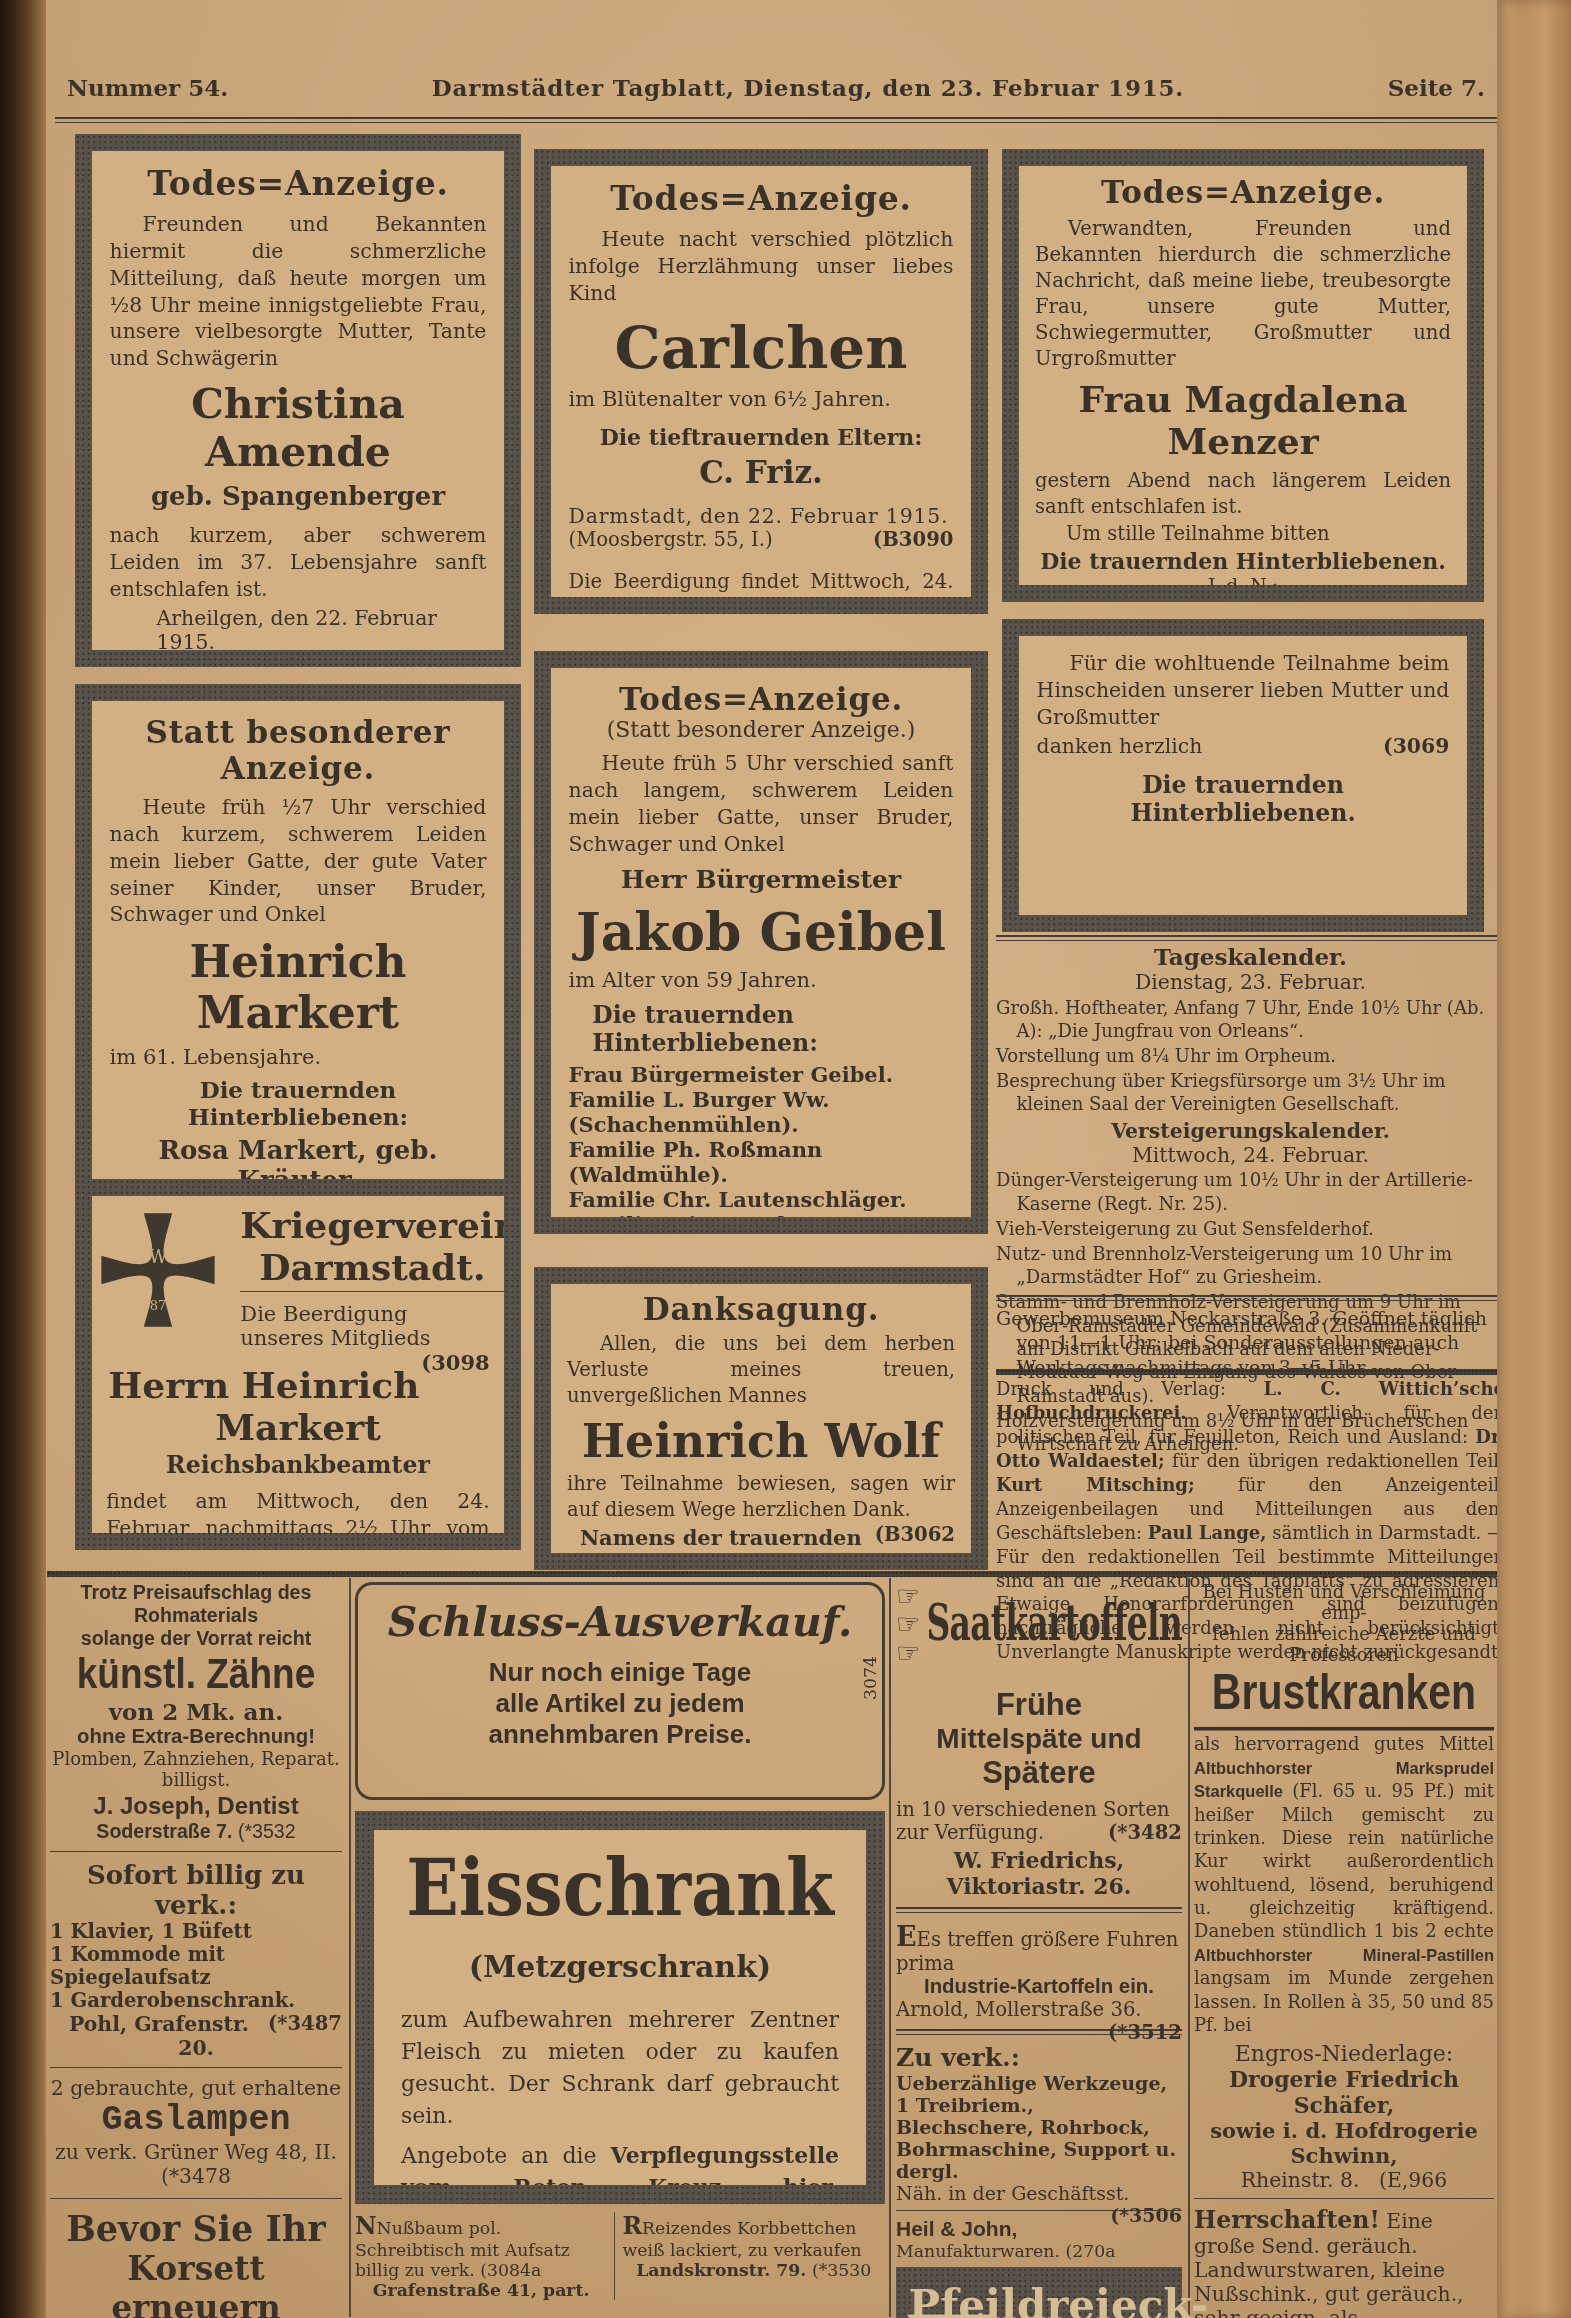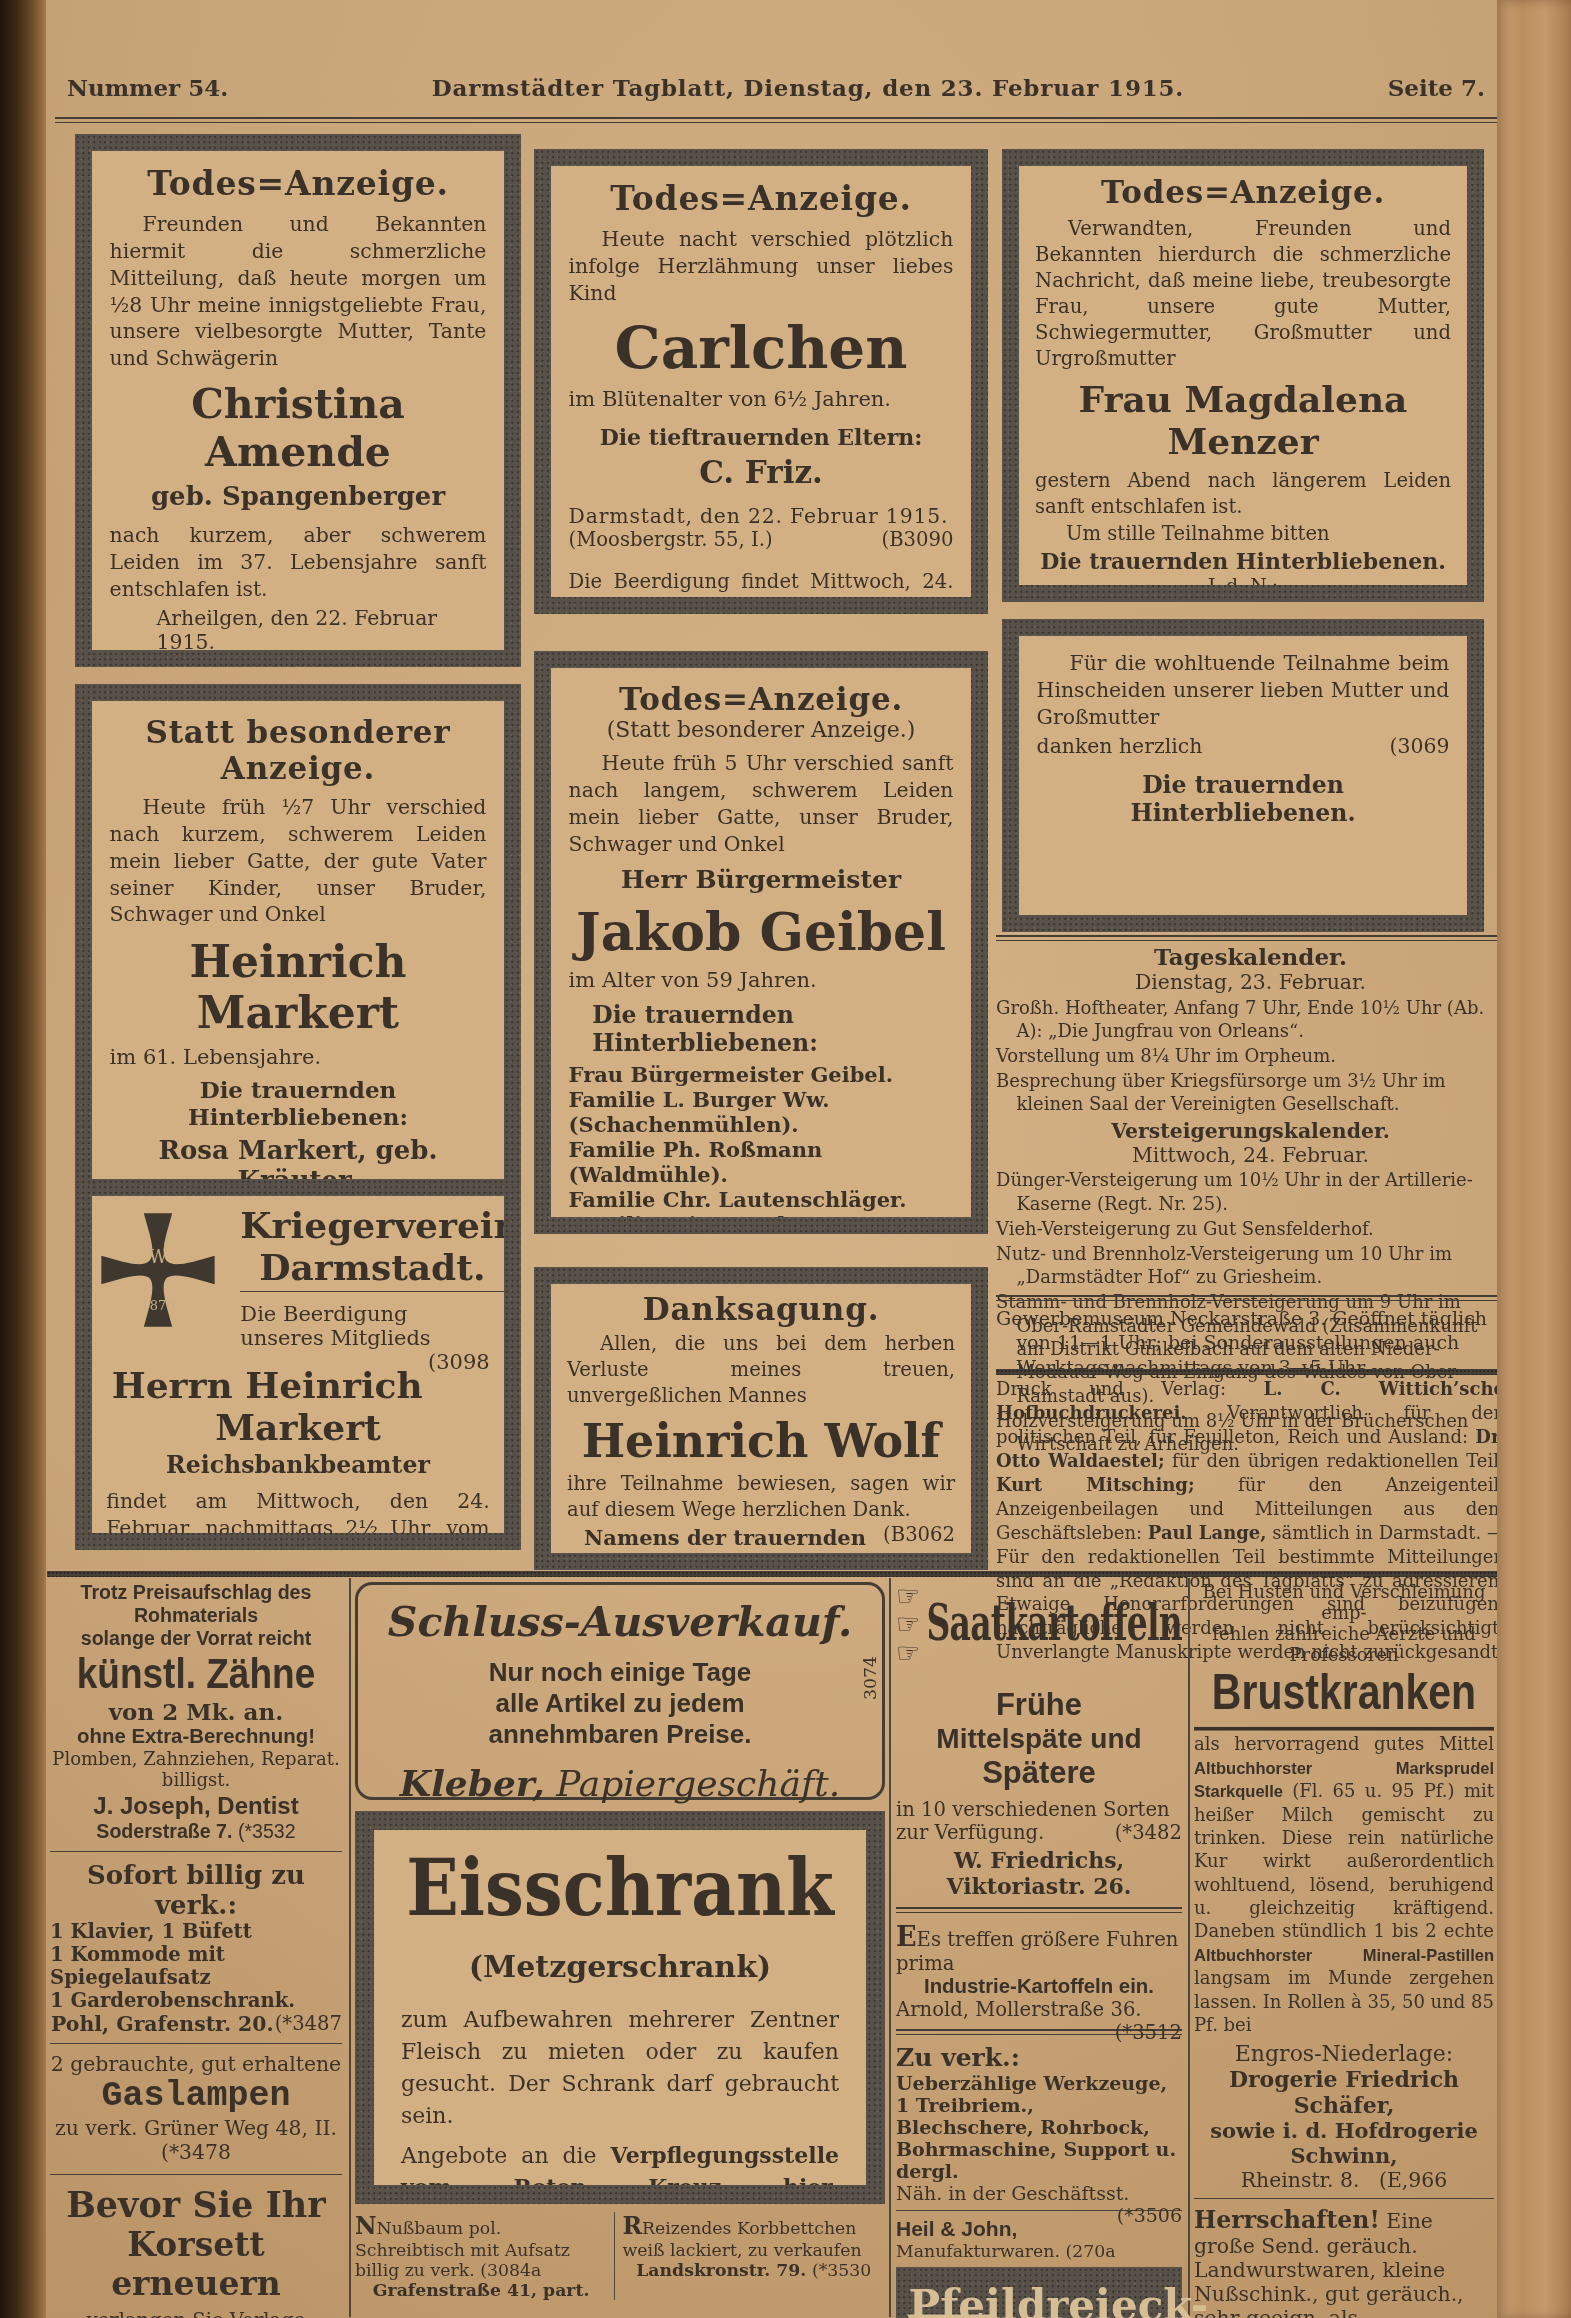--- a/index.html
+++ b/index.html
@@ -9,21 +9,21 @@
   .edge-right{position:absolute;right:0;top:0;width:74px;height:100%;background:linear-gradient(90deg,#c9a071 0%,#bb8f60 35%,#c59a6c 65%,#aa7c4f 100%);box-shadow:inset 4.7px 0 11px rgba(90,60,30,.45);}
   .vign{position:absolute;inset:0;pointer-events:none;background:radial-gradient(ellipse at 50% 40%,rgba(255,240,210,.10),rgba(80,50,20,.12) 95%);}
   .grain{background-color:#57514a;background-image:radial-gradient(rgba(25,20,14,.55) 0.8px,transparent 1.1px),radial-gradient(rgba(212,184,140,.28) 0.8px,transparent 1px);background-size:5.5px 5.5px,8.6px 8.6px;background-position:0 0,2.4px 3.9px;}
   .frame{position:absolute;box-sizing:border-box;padding:17.3px;}
   .fi{background:#d3b083;height:100%;box-sizing:border-box;padding:12.6px 17.3px;overflow:hidden;}
   .tt{font-weight:bold;text-align:center;letter-spacing:0.8px;}
   .just{text-align:justify;line-height:1.32;margin:7.9px 0;}
   .ind{text-indent:33px;}
   .ctr{text-align:center;}
   .bold{font-weight:bold;}
-  .ref-r{float:right;font-weight:normal;}
+  .ref-r{float:right;font-weight:bold;}
   .rule2{border-top:2.4px solid #453d33;border-bottom:1.2px solid #453d33;height:3.1px;}
   .thin{border-top:1.6px solid #4a4238;}
   .bar{background-color:#453f36;background-image:radial-gradient(rgba(20,16,10,.5) 0.8px,transparent 1px);background-size:3.9px 3.9px;}
   .vrule{position:absolute;width:1.6px;background:#4f473c;}
   .sans{font-family:"Liberation Sans",sans-serif;}
   .cal{font-size:18px;line-height:1.3;}
   .cal-e{padding-left:20.4px;text-indent:-20.4px;margin:1.6px 0;}
   .abs{position:absolute;}
 </style>
 </head>
@@ -211,21 +211,20 @@
     </div>
 
   </div>
 
   <div class="abs" style="left:355px;top:1582px;width:530px;">
     <div style="position:relative;border:3.1px solid #453e34;border-radius:17.3px;padding:12.6px 7.9px;height:218px;box-sizing:border-box;">
       <div class="ctr bold" style="font-size:41px;font-style:italic;">Schluss-Ausverkauf.</div>
       <div class="ctr sans bold" style="font-size:26px;margin-top:11px;">Nur noch einige Tage</div>
       <div class="ctr sans bold" style="font-size:26px;">alle Artikel zu jedem</div>
       <div class="ctr sans bold" style="font-size:26px;">annehmbaren Preise.</div>
-      <div class="ctr" style="font-size:36px;font-style:italic;margin-top:12.6px;"><span class="bold">Kleber,</span><span> Papiergeschäft.</span></div>
       <div style="position:absolute;right:1.6px;top:71px;writing-mode:vertical-rl;transform:rotate(180deg);font-size:17.3px;">3074</div>
     </div>
     <div class="frame grain" style="position:relative;left:0;top:11px;width:530px;height:393px;padding:19px;">
       <div class="fi" style="padding:7.9px 27px;">
         <div class="ctr bold" style="font-size:69px;transform:scaleY(1.15);margin-top:7.9px;">Eisschrank</div>
         <div class="ctr bold" style="font-size:30px;margin-top:22px;">(Metzgerschrank)</div>
         <p class="just" style="font-size:22px;line-height:1.45;margin-top:20.4px;">zum Aufbewahren mehrerer Zentner Fleisch zu mieten oder zu kaufen gesucht. Der Schrank darf gebraucht sein.</p>
         <p class="just" style="font-size:22px;line-height:1.45;"><span>Angebote an die </span><span class="bold">Verpflegungsstelle vom Roten Kreuz hier, Hauptbahnhof.</span> </p>
       </div>
     </div>

